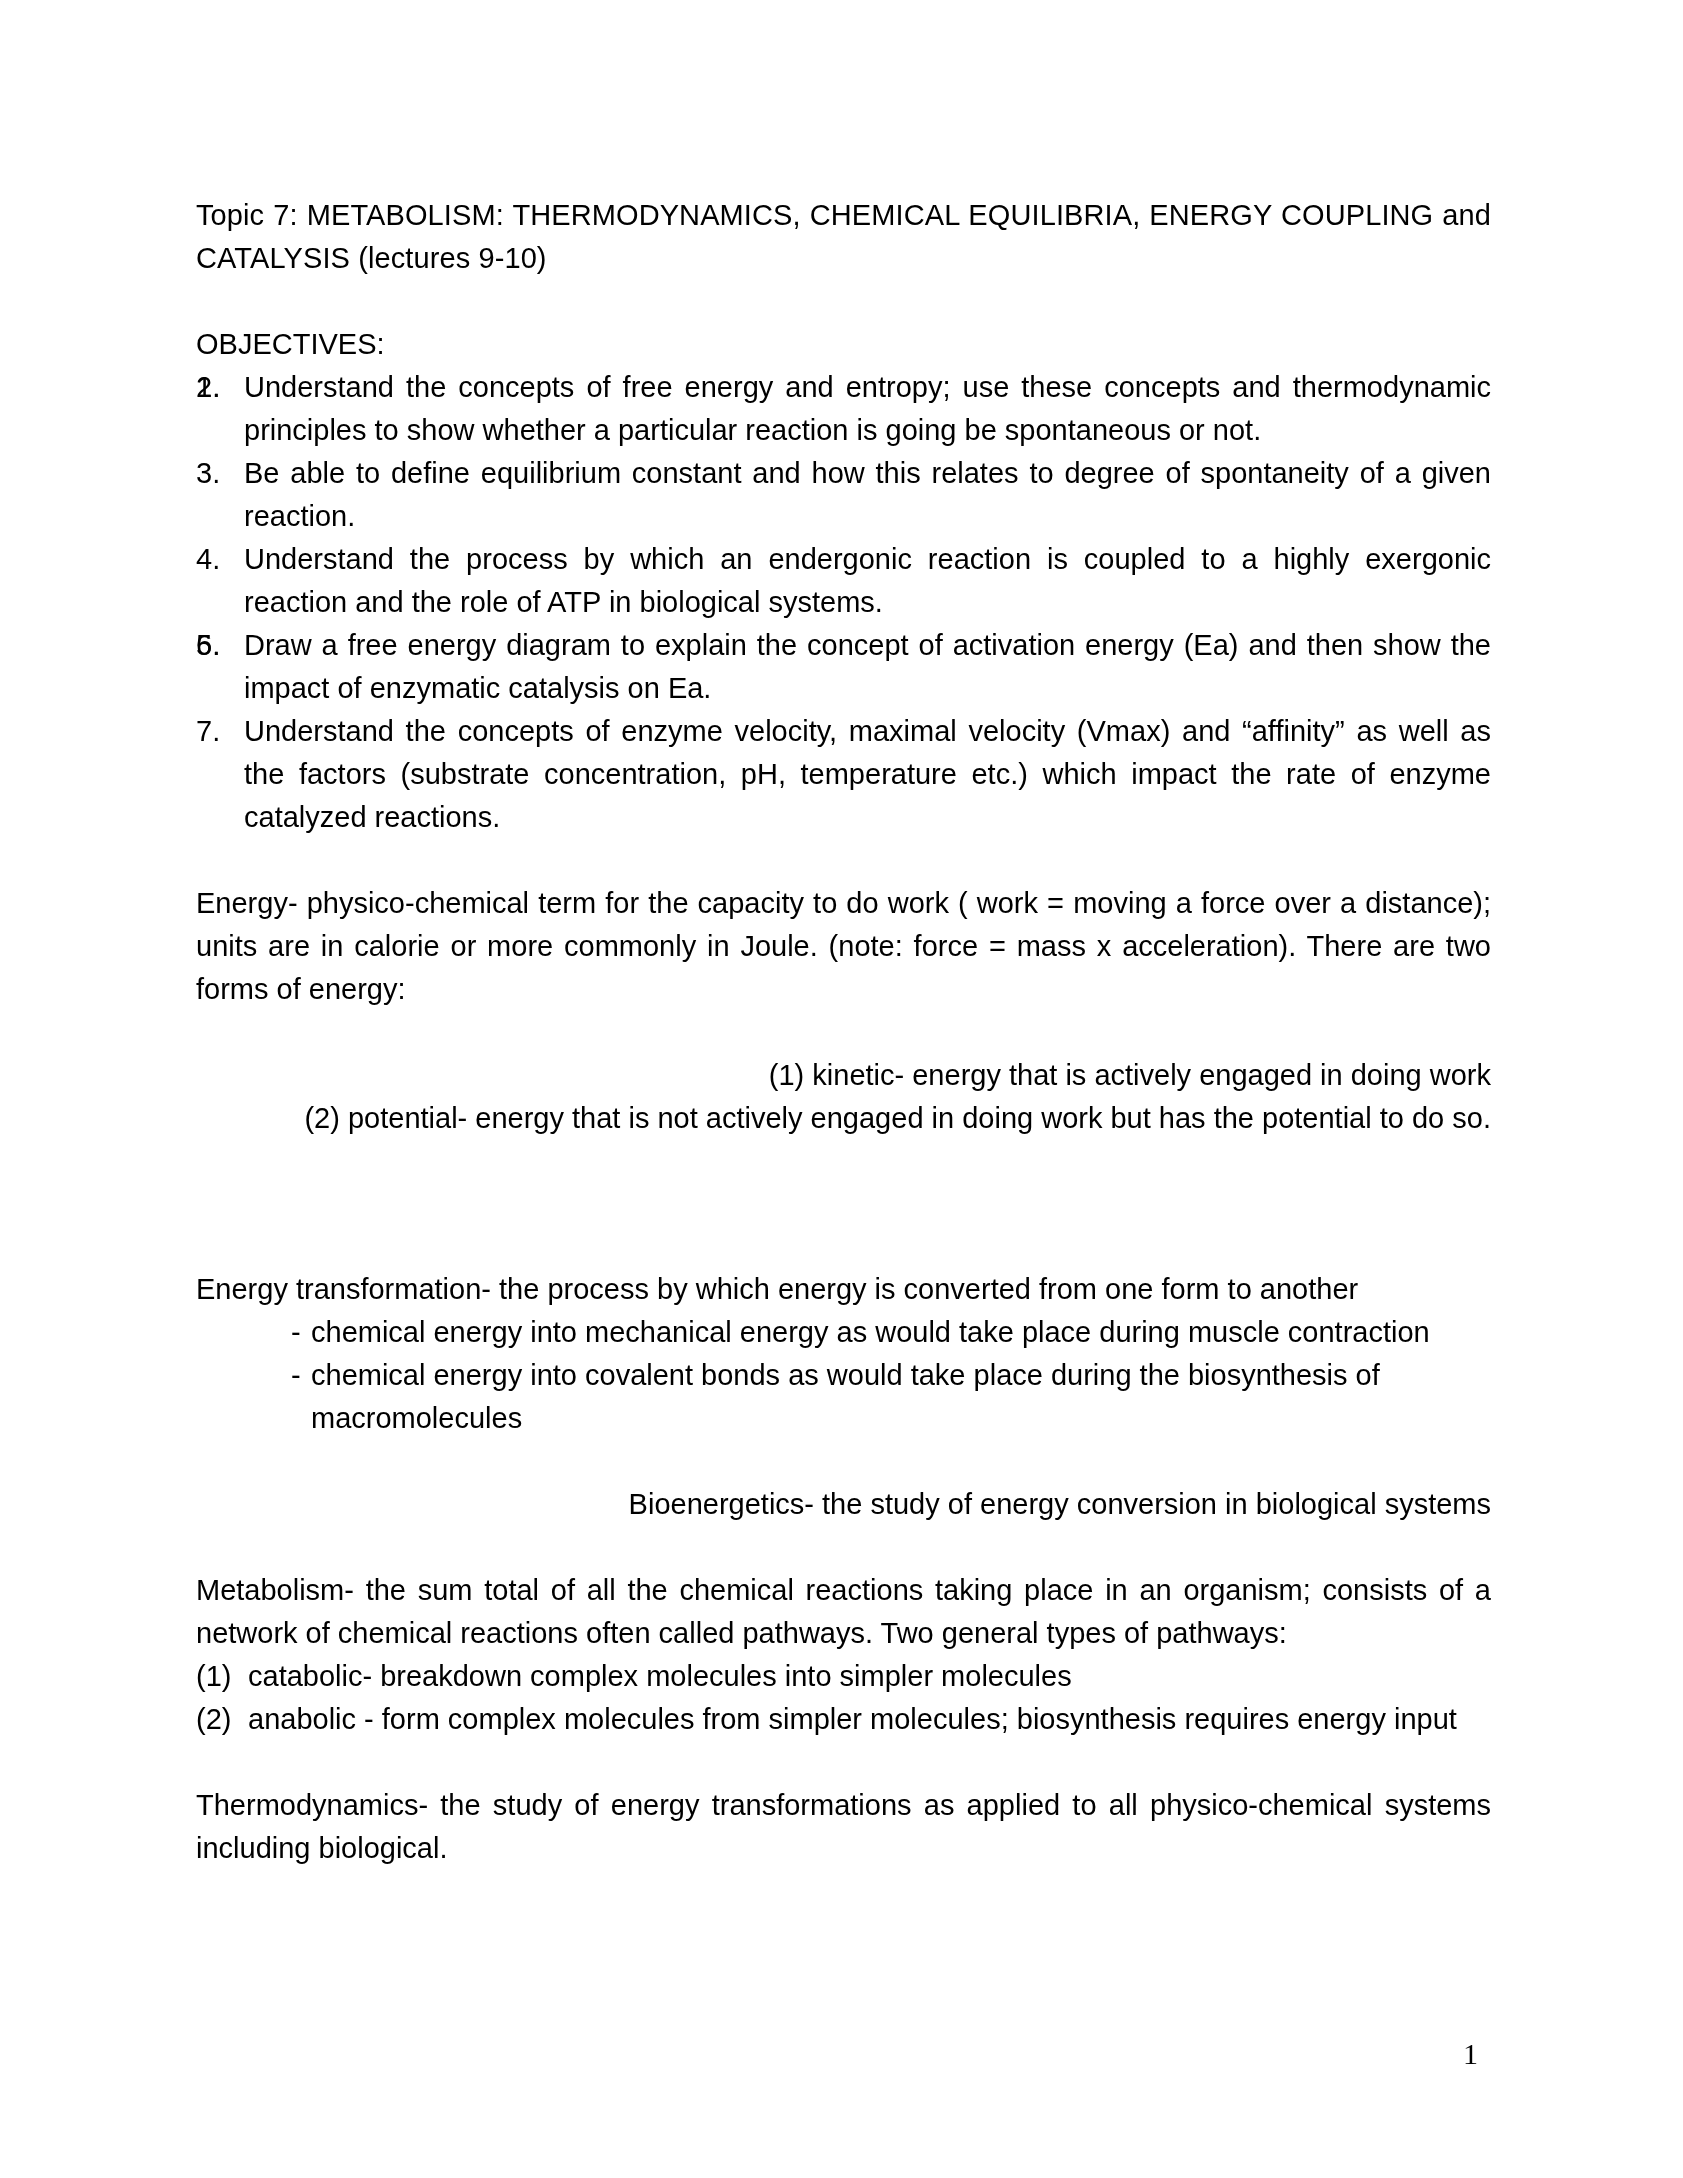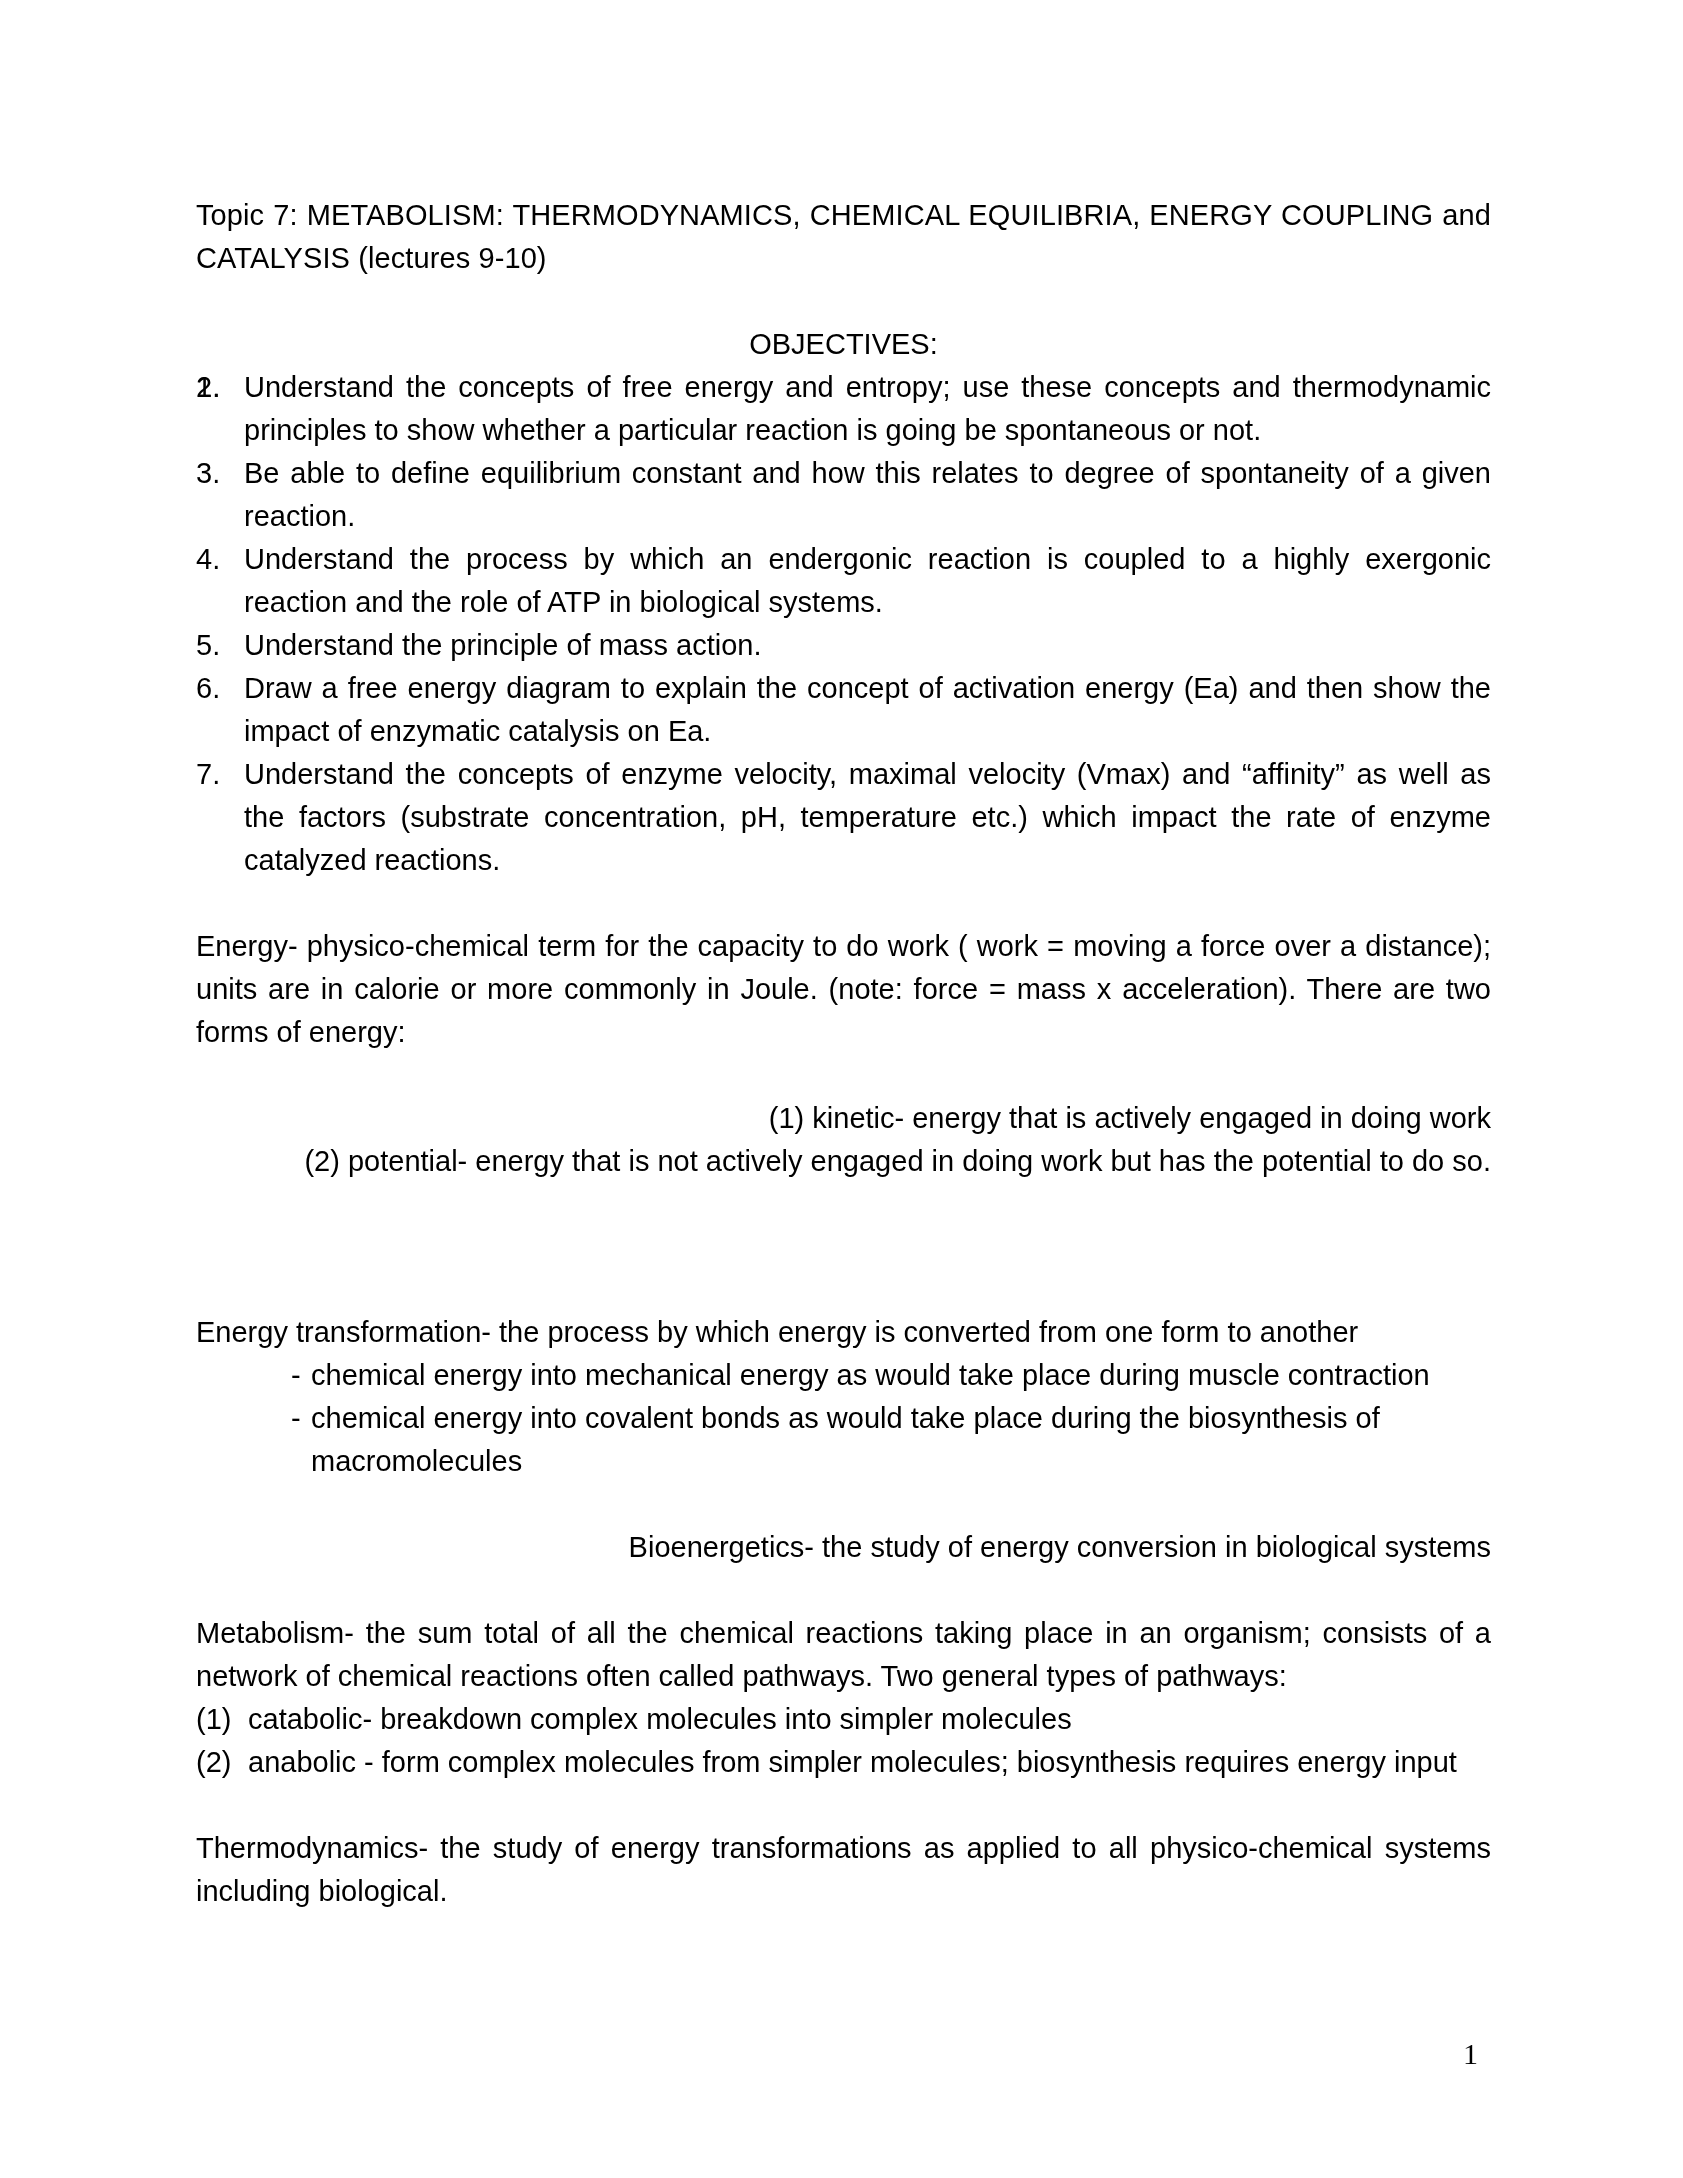--- a/index.html
+++ b/index.html
@@ -35,21 +35,20 @@
     text-align: justify;
     text-align-last: left;
     margin: 0 0 0 0;
     letter-spacing: 0.1px;
   }
   .spacer-md { height: 43px; }
   .spacer-lg { height: 85px; }
   .objectives-head {
     font-size: 29px;
     line-height: 43px;
-    text-align: center;
   }
   ol.objectives {
     list-style: none;
     margin: 0;
     padding: 0;
   }
   ol.objectives > li {
     position: relative;
     padding-left: 48px;
     font-size: 29px;
@@ -151,21 +150,20 @@
       <li>
         <span class="num">3.</span>
         <span>Be able to define equilibrium constant and how this relates to degree of spontaneity of a given reaction.</span>
       </li>
       <li>
         <span class="num">4.</span>
         <span>Understand the process by which an endergonic reaction is coupled to a highly exergonic reaction and the role of ATP in biological systems.</span>
       </li>
       <li>
         <span class="num">5.</span>
-        <span>Understand the principle of mass action.</span>
       </li>
       <li>
         <span class="num">6.</span>
         <span>Draw a free energy diagram to explain the concept of activation energy (Ea) and then show the impact of enzymatic catalysis on Ea.</span>
       </li>
       <li>
         <span class="num">7.</span>
         <span>Understand the concepts of enzyme velocity, maximal velocity (Vmax) and “affinity” as well as the factors (substrate concentration, pH, temperature etc.) which impact the rate of enzyme catalyzed reactions.</span>
       </li>
     </ol>

